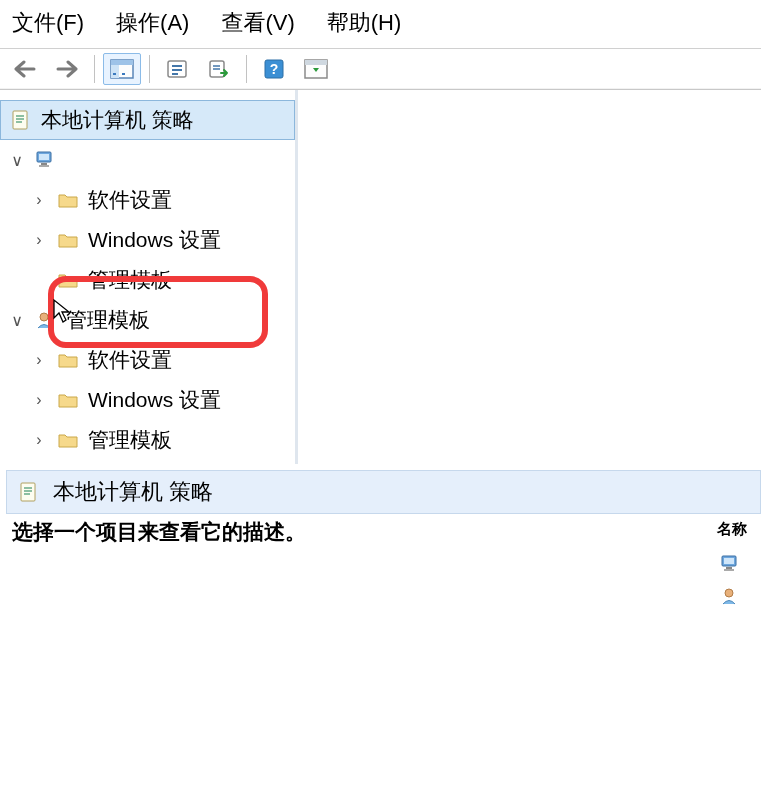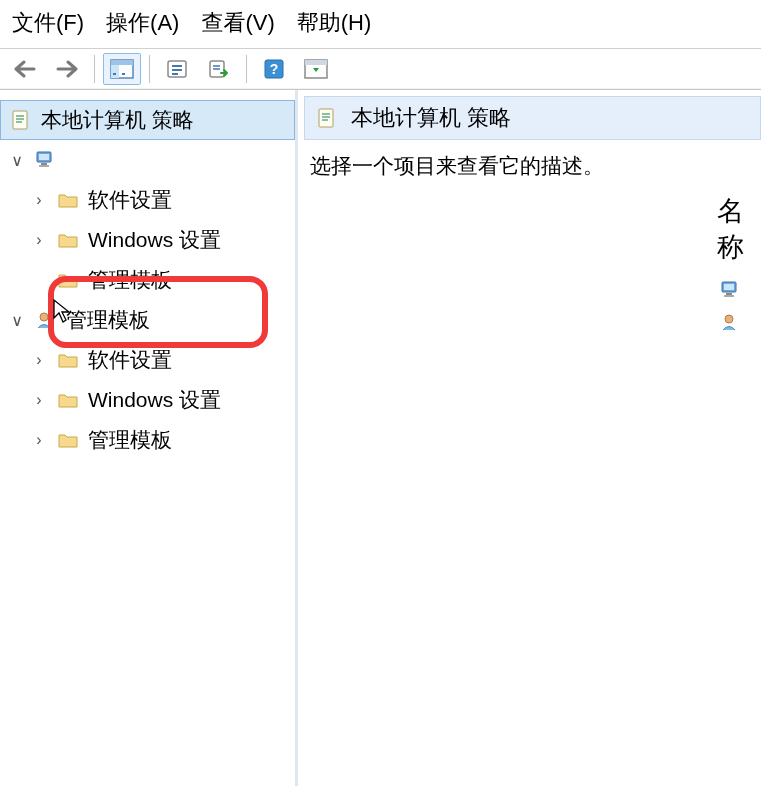--- a/index.html
+++ b/index.html
@@ -10,21 +10,21 @@
     background: #fff;
     color: #000;
     width: 761px;
     height: 786px;
     overflow: hidden;
   }
 
   
   .menubar {
     display: flex;
-    gap: 22px;
+    gap: 32px;
     padding: 8px 12px 10px 12px;
     font-size: 22px;
   }
   .menubar span { cursor: default; }
 
   
   .toolbar {
     display: flex;
     align-items: center;
     gap: 4px;
@@ -50,20 +50,21 @@
     width: 1px;
     height: 28px;
     background: #c2c2c2;
     margin: 0 4px;
   }
 
   
   .main {
     display: flex;
     height: calc(786px - 50px - 40px);
+    flex-direction: column;
   }
   .tree-pane {
     width: 298px;
     border-right: 3px solid #dfe6ee;
     padding: 4px 0;
     overflow: hidden;
   }
   .content-pane {
     flex: 1;
     padding: 0;
@@ -109,30 +110,31 @@
     margin: 6px 0 0 6px;
     height: 44px;
     display: flex;
     align-items: center;
     gap: 12px;
     padding-left: 10px;
     font-size: 22px;
   }
   .content-body {
     display: flex;
-    padding: 12px 4px 0 12px;
+    padding: 4px 4px 0 12px;
     font-size: 21px;
+    font-weight: bold;
   }
   .desc-col { flex: 1; }
   .right-col {
     width: 40px;
     text-align: left;
     padding-top: 2px;
   }
-  .right-head { font-size: 27px; margin-top: 39px; }
+  .right-head { font-size: 15px; }
   .right-icons { display:flex; flex-direction:column; gap:10px; margin-top:14px; align-items:flex-start; padding-left:2px;}
 
   
   .highlight-box {
     position: absolute;
     left: 48px;
     top: 276px;
     width: 220px;
     height: 72px;
     border: 6px solid #f03a3a;

